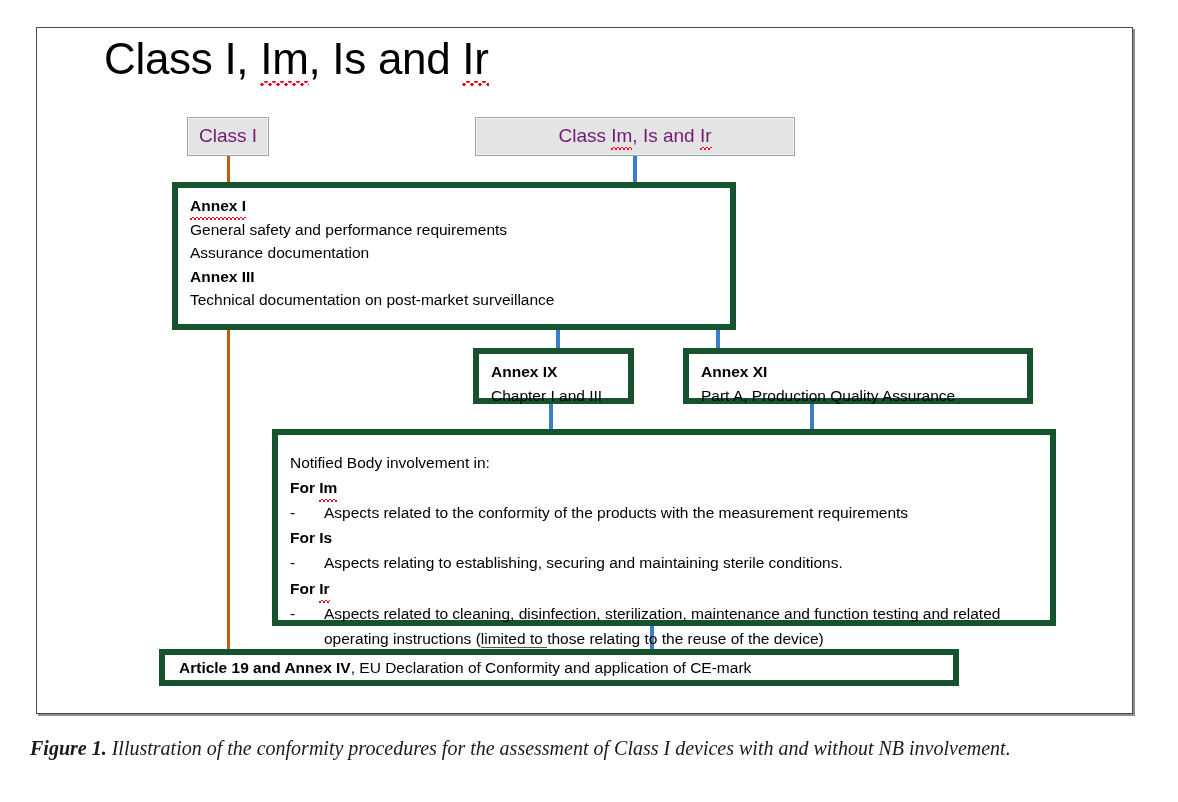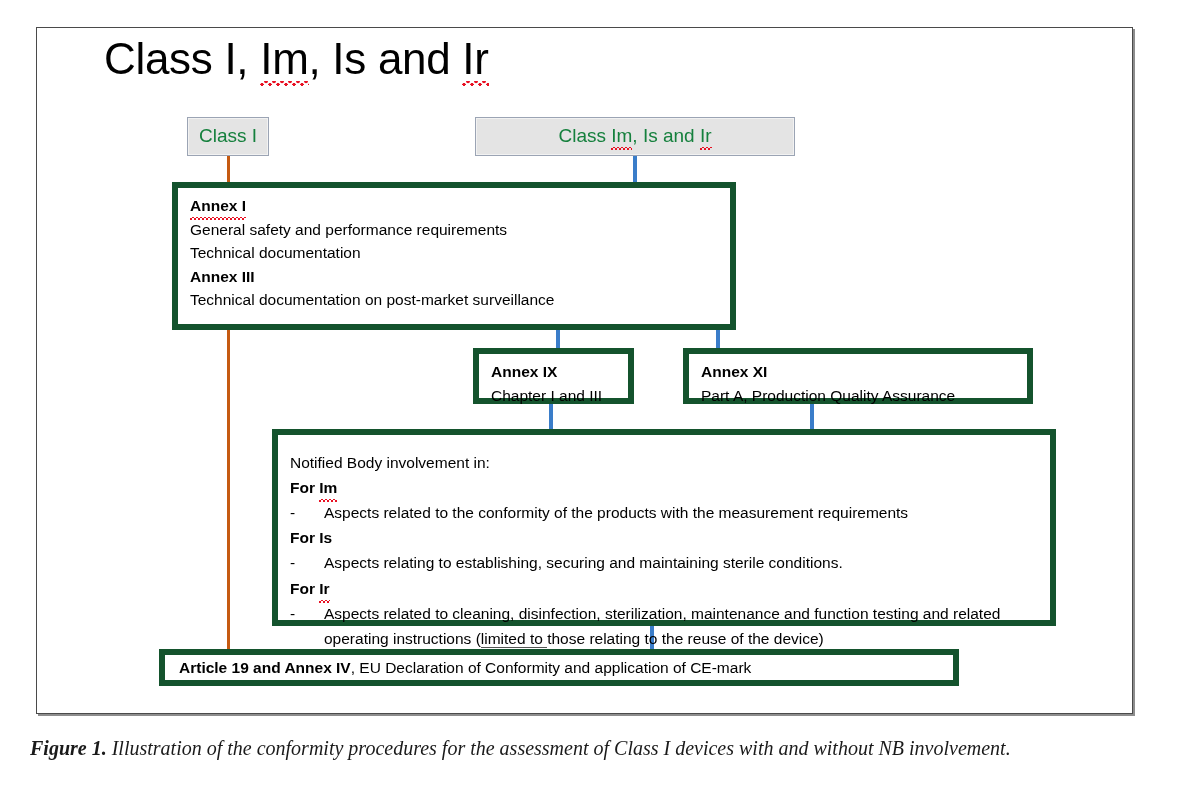--- a/index.html
+++ b/index.html
@@ -77,21 +77,21 @@
     line-height: 1.05;
     font-weight: 400;
     color: #000000;
     letter-spacing: -0.3px;
     white-space: nowrap;
     z-index: 3;
   }
   .t-class {
     font-size: 19px;
     line-height: 1.2;
-    color: #15803d;
+    color: #701a75;
   }
   .t-body {
     font-size: 15.5px;
     line-height: 1.52;
     color: #000;
   }
   .t-body-nb {
     font-size: 15.5px;
     line-height: 1.62;
     color: #000;
@@ -194,21 +194,21 @@
 
   <div class="box box-shaded box-center" style="left:475px; top:117px; width:320px; height:39px;">
     <span class="t-class"><span>Class </span><span class="sq">Im</span><span>, Is and </span><span class="sq">Ir</span></span>
   </div>
 
   <div class="box box-pad" style="left:172px; top:182px; width:564px; height:148px;">
     <div class="t-body">
       <span class="b sq">Annex I</span>
     </div>
     <div class="t-body">General safety and performance requirements</div>
-    <div class="t-body">Technical documentation</div>
+    <div class="t-body">Assurance documentation</div>
     <div class="t-body b">Annex III</div>
     <div class="t-body">Technical documentation on post-market surveillance</div>
   </div>
 
   <div class="box box-pad" style="left:473px; top:348px; width:161px; height:56px;">
     <div class="t-body b">Annex IX</div>
     <div class="t-body">Chapter I and III</div>
   </div>
 
   <div class="box box-pad" style="left:683px; top:348px; width:350px; height:56px;">

